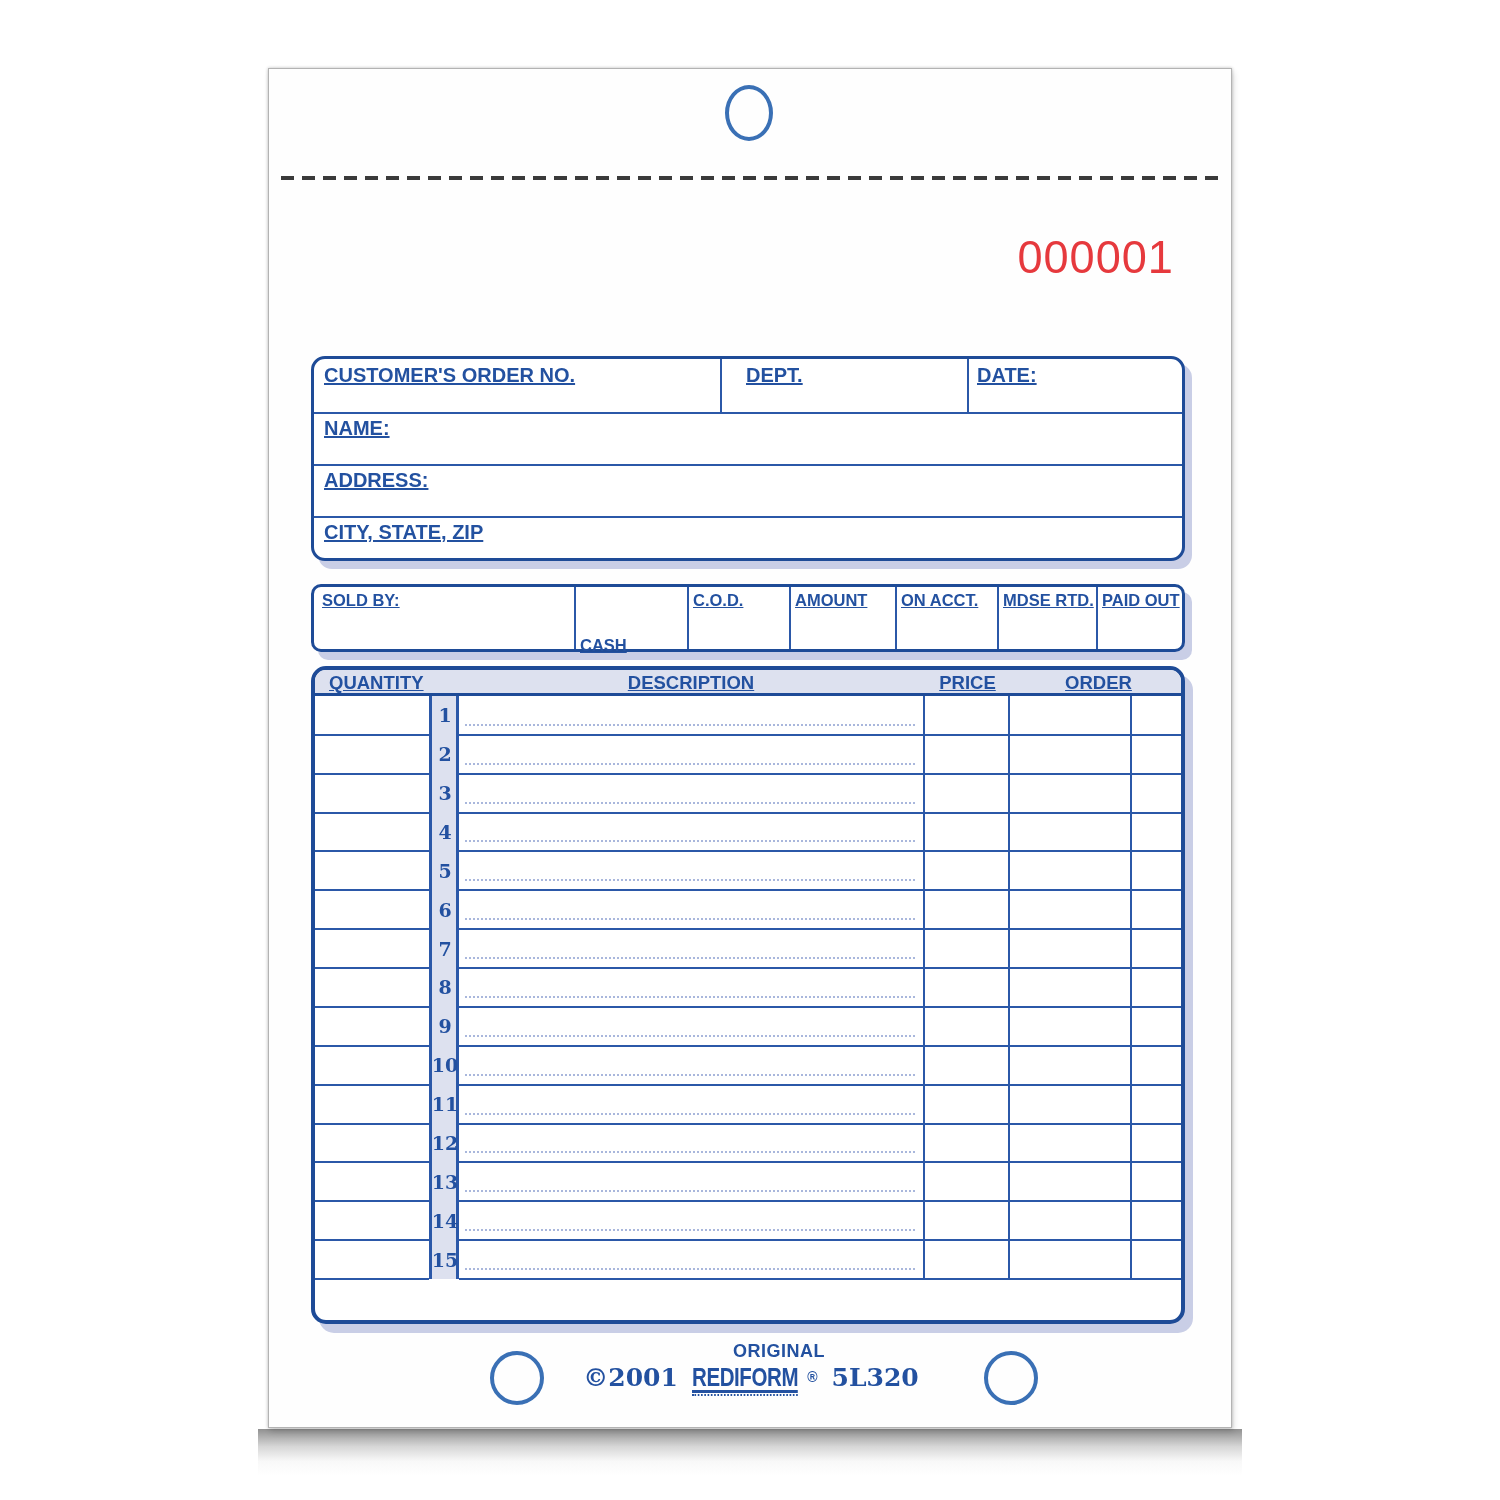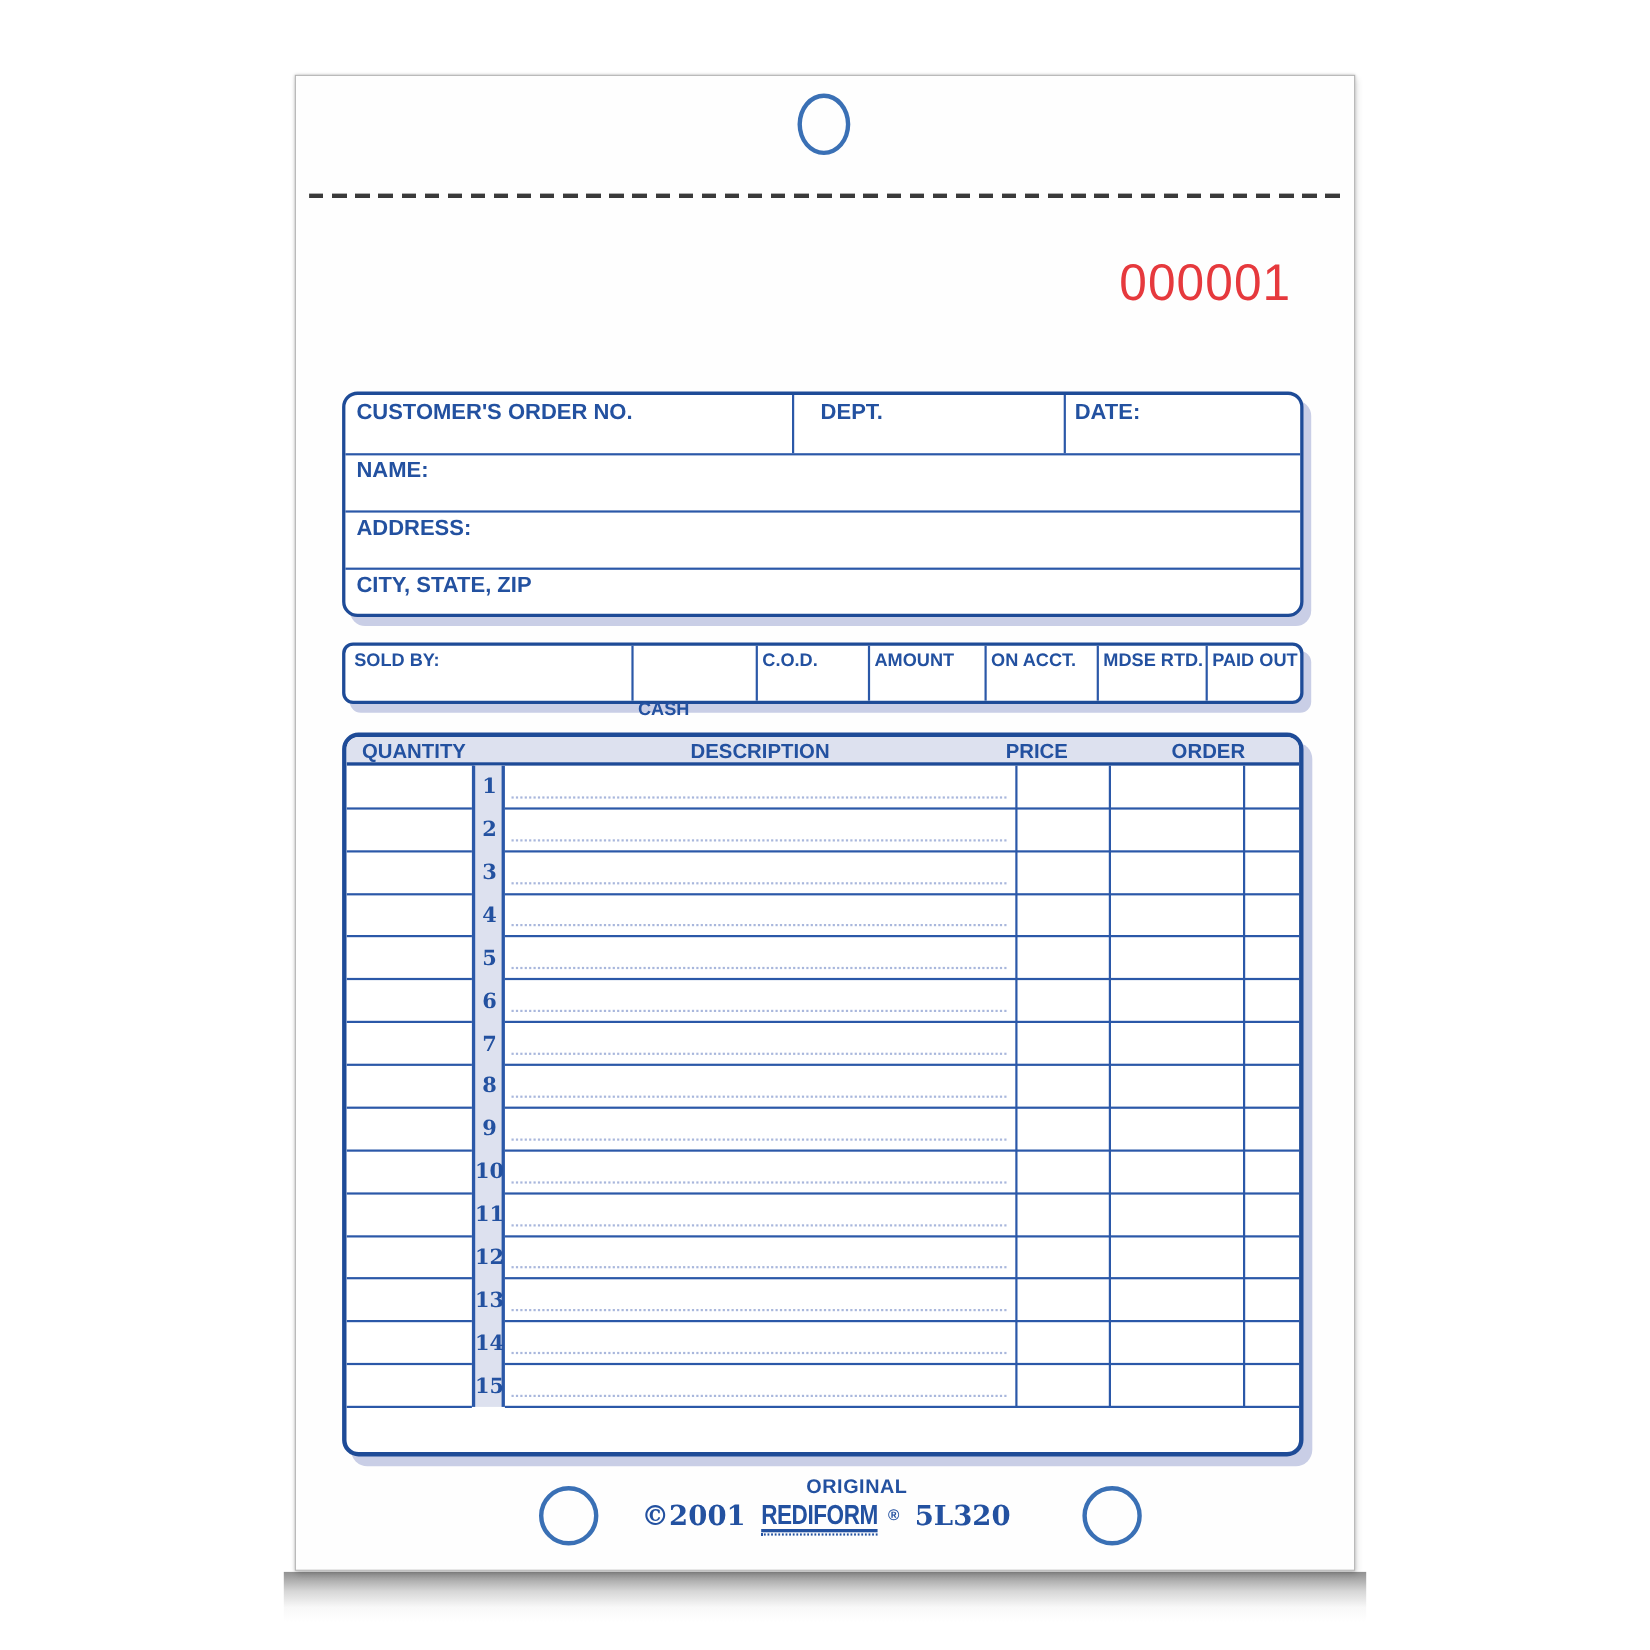--- a/index.html
+++ b/index.html
@@ -31,30 +31,30 @@
   .perforation{position:absolute;left:12px;top:107px;width:940px;height:4px;
      background:repeating-linear-gradient(90deg,#3a3a3a 0 13px,transparent 13px 21px);}
 
   
   .serial{position:absolute;right:57px;top:164px;font-size:47px;line-height:48px;
      color:var(--serial-red);letter-spacing:1px;transform:scaleX(.96);transform-origin:right;}
 
   
   .bluebox{position:absolute;background:#fff;border:3px solid var(--dark-blue);
      box-shadow:7px 8px 0 var(--shadow-lav);}
-  .lbl{position:absolute;color:var(--form-blue);font-weight:bold;white-space:nowrap;}
+  .lbl{position:absolute;color:var(--form-blue);font-weight:bold;white-space:nowrap;text-decoration:underline;}
 
   
   .customer-box{left:42px;top:287px;width:874px;height:205px;border-radius:14px;}
   .c-hline{position:absolute;left:0;width:100%;height:2px;background:var(--line-blue);}
   .c-vline{position:absolute;top:0;width:2px;height:53px;background:var(--line-blue);}
   .customer-box .lbl{font-size:20px;}
 
   
-  .payment-box{left:42px;top:515px;width:874px;height:56px;border-radius:10px;}
+  .payment-box{left:42px;top:515px;width:874px;height:68px;border-radius:10px;}
   .p-vline{position:absolute;top:0;bottom:0;width:2px;background:var(--line-blue);}
   .payment-box .lbl{font-size:16.5px;top:4px;}
 
   
   .items-table{left:42px;top:597px;width:874px;height:658px;border-radius:15px;
      border:4px solid var(--dark-blue);overflow:hidden;}
   .head-band{position:absolute;left:0;top:0;width:100%;height:26px;background:var(--band-fill);
      border-bottom:3px solid var(--dark-blue);}
   .head-band .lbl{font-size:18.5px;top:2px;}
   .h-center{text-align:center;}
@@ -121,21 +121,21 @@
         <div class="p-vline" style="left: 683px;"></div>
         <span class="lbl" style="left: 689px;">MDSE RTD.</span>
         <div class="p-vline" style="left: 782px;"></div>
         <span class="lbl" style="left: 788px;">PAID OUT</span>
       </div>
 
     <div class="bluebox items-table" style="box-shadow:8px 9px 0 var(--shadow-lav);">
       <div class="head-band">
         <span class="lbl" style="left:14px">QUANTITY</span>
         <span class="lbl h-center" style="left:176px;width:400px">DESCRIPTION</span>
-        <span class="lbl h-center" style="left:581px;width:93px">PRICE</span>
+        <span class="lbl h-center" style="left:606px;width:93px">PRICE</span>
         <span class="lbl h-center" style="left:699px;width:169px">ORDER</span>
       </div>
 
       <div class="strip-fill"></div>
       <div class="t-vline" style="left:114px;width:3px"></div>
       <div class="t-vline" style="left:141px;width:3px"></div>
       <div class="t-vline" style="left:608px;width:2px"></div>
       <div class="t-vline" style="left:693px;width:2px"></div>
       <div class="t-vline" style="left:815px;width:2px"></div>
 

